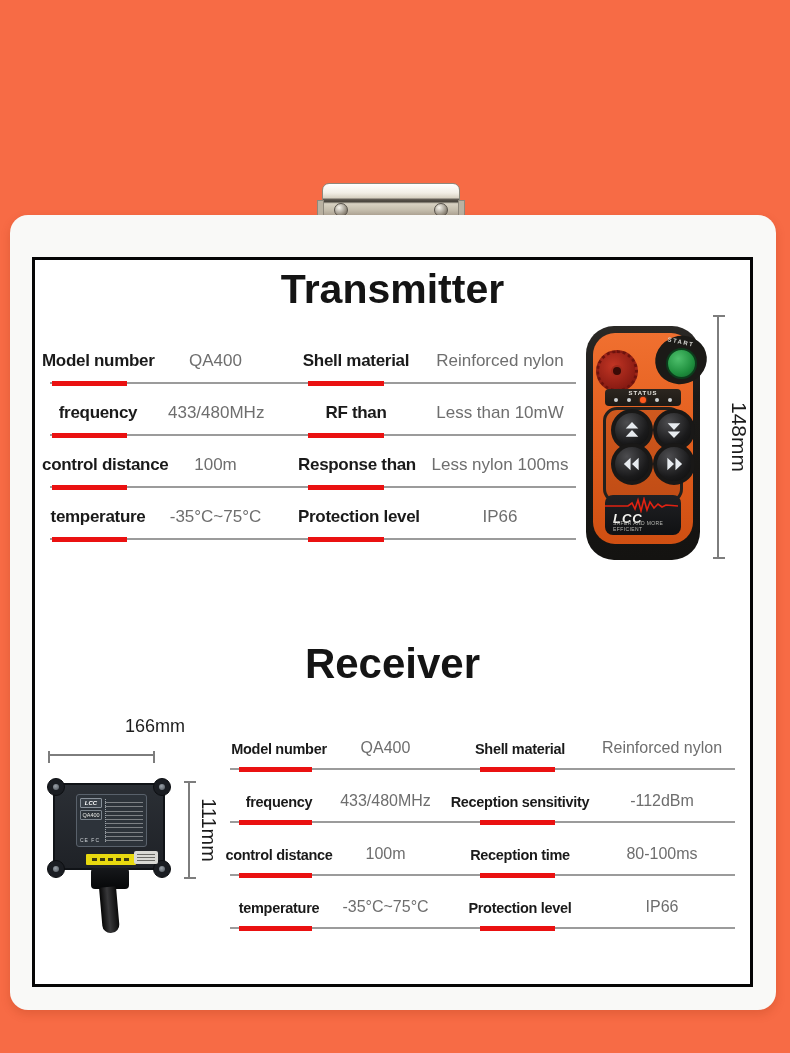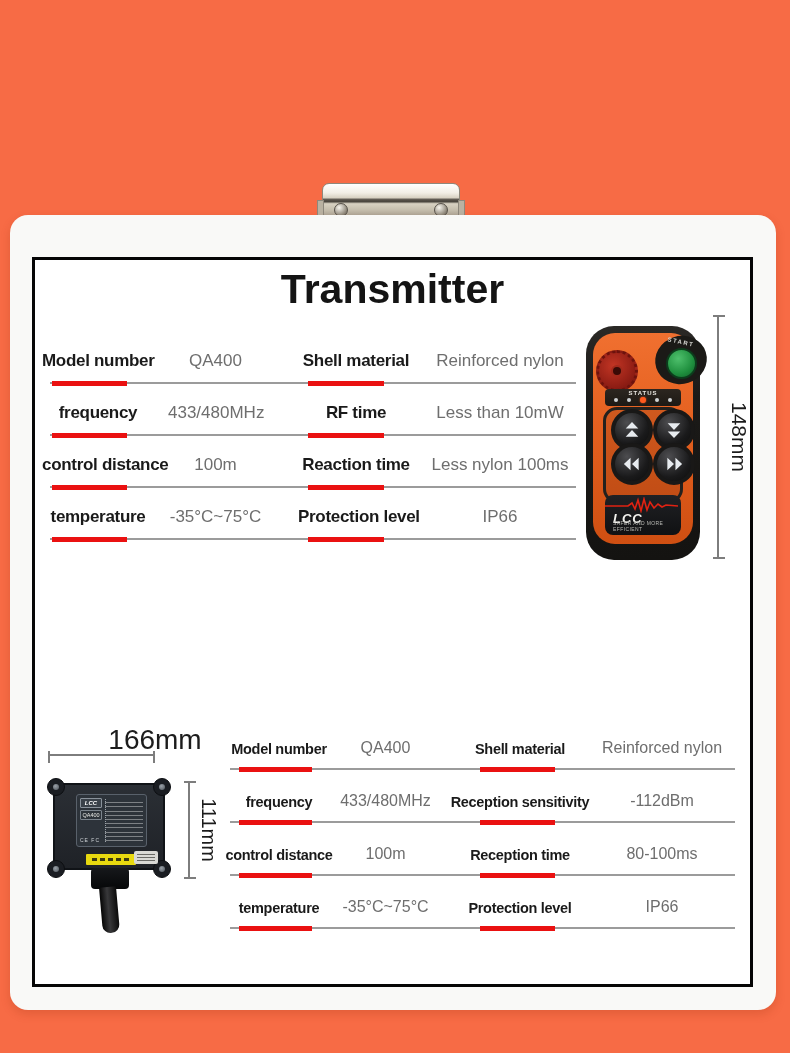--- a/index.html
+++ b/index.html
@@ -73,21 +73,21 @@
   .dim-text { color:#1c1c1c; white-space:nowrap; }
 
   .dim-148 { position:absolute; left:707px; top:316px; width:60px; height:242px; }
   .dim-148 .vline { left:10px; top:0; height:242px; }
   .dim-148 .dim-text { position:absolute; left:32px; top:50%; font-size:21px;
     transform:translate(-50%,-50%) rotate(90deg); }
   .dim-76 { position:absolute; left:591px; top:597px; width:100px; height:48px; text-align:center; }
   .dim-76 .hline { left:0; top:8px; width:100px; }
   .dim-76 .dim-text { position:absolute; top:20px; width:100%; font-size:22px; }
   .dim-166 { position:absolute; left:48px; top:716px; width:107px; height:46px; text-align:center; }
-  .dim-166 .dim-text { position:absolute; top:8px; width:100%; font-size:28px; }
+  .dim-166 .dim-text { position:absolute; top:0; width:100%; font-size:18px; }
   .dim-166 .hline { left:0; top:38px; width:107px; }
   .dim-111 { position:absolute; left:180px; top:782px; width:52px; height:96px; }
   .dim-111 .vline { left:8px; top:0; height:96px; }
   .dim-111 .dim-text { position:absolute; left:28px; top:50%; font-size:20px;
     transform:translate(-50%,-50%) rotate(90deg); }
 
   
   .tx-device { position:absolute; left:586px; top:326px; width:114px; height:234px; }
   .tx-body { position:absolute; inset:0; border-radius:28px;
     background:linear-gradient(180deg,#2b2926,#1b1a18 30%,#141311); }
@@ -183,29 +183,29 @@
         <span class="cell label cl1">Model number</span>
         <span class="cell value cv1">QA400</span>
         <span class="cell label cl2">Shell material</span>
         <span class="cell value cv2">Reinforced nylon</span>
         <i class="redbar rb1"></i>
         <i class="redbar rb2"></i>
       </div>
       <div class="spec-row">
         <span class="cell label cl1">frequency</span>
         <span class="cell value cv1">433/480MHz</span>
-        <span class="cell label cl2">RF time</span>
+        <span class="cell label cl2">RF than</span>
         <span class="cell value cv2">Less than 10mW</span>
         <i class="redbar rb1"></i>
         <i class="redbar rb2"></i>
       </div>
       <div class="spec-row">
         <span class="cell label cl1">control distance</span>
         <span class="cell value cv1">100m</span>
-        <span class="cell label cl2">Reaction time</span>
+        <span class="cell label cl2">Response than</span>
         <span class="cell value cv2">Less nylon 100ms</span>
         <i class="redbar rb1"></i>
         <i class="redbar rb2"></i>
       </div>
       <div class="spec-row">
         <span class="cell label cl1">temperature</span>
         <span class="cell value cv1">-35°C~75°C</span>
         <span class="cell label cl2">Protection level</span>
         <span class="cell value cv2">IP66</span>
         <i class="redbar rb1"></i>
@@ -265,20 +265,21 @@
 
     <div class="dim-148">
       <i class="vline"></i>
       <span class="dim-text">148mm</span>
     </div>
 
   </div>
 
   <div class="layer content">
 
+    <div class="sec-title rx-title">Receiver</div>
 
     <div class="dim-166">
       <span class="dim-text">166mm</span>
       <i class="hline"></i>
     </div>
 
     <div class="rx-device">
       <i class="ear tl"></i>
       <i class="ear tr"></i>
       <i class="ear bl"></i>

